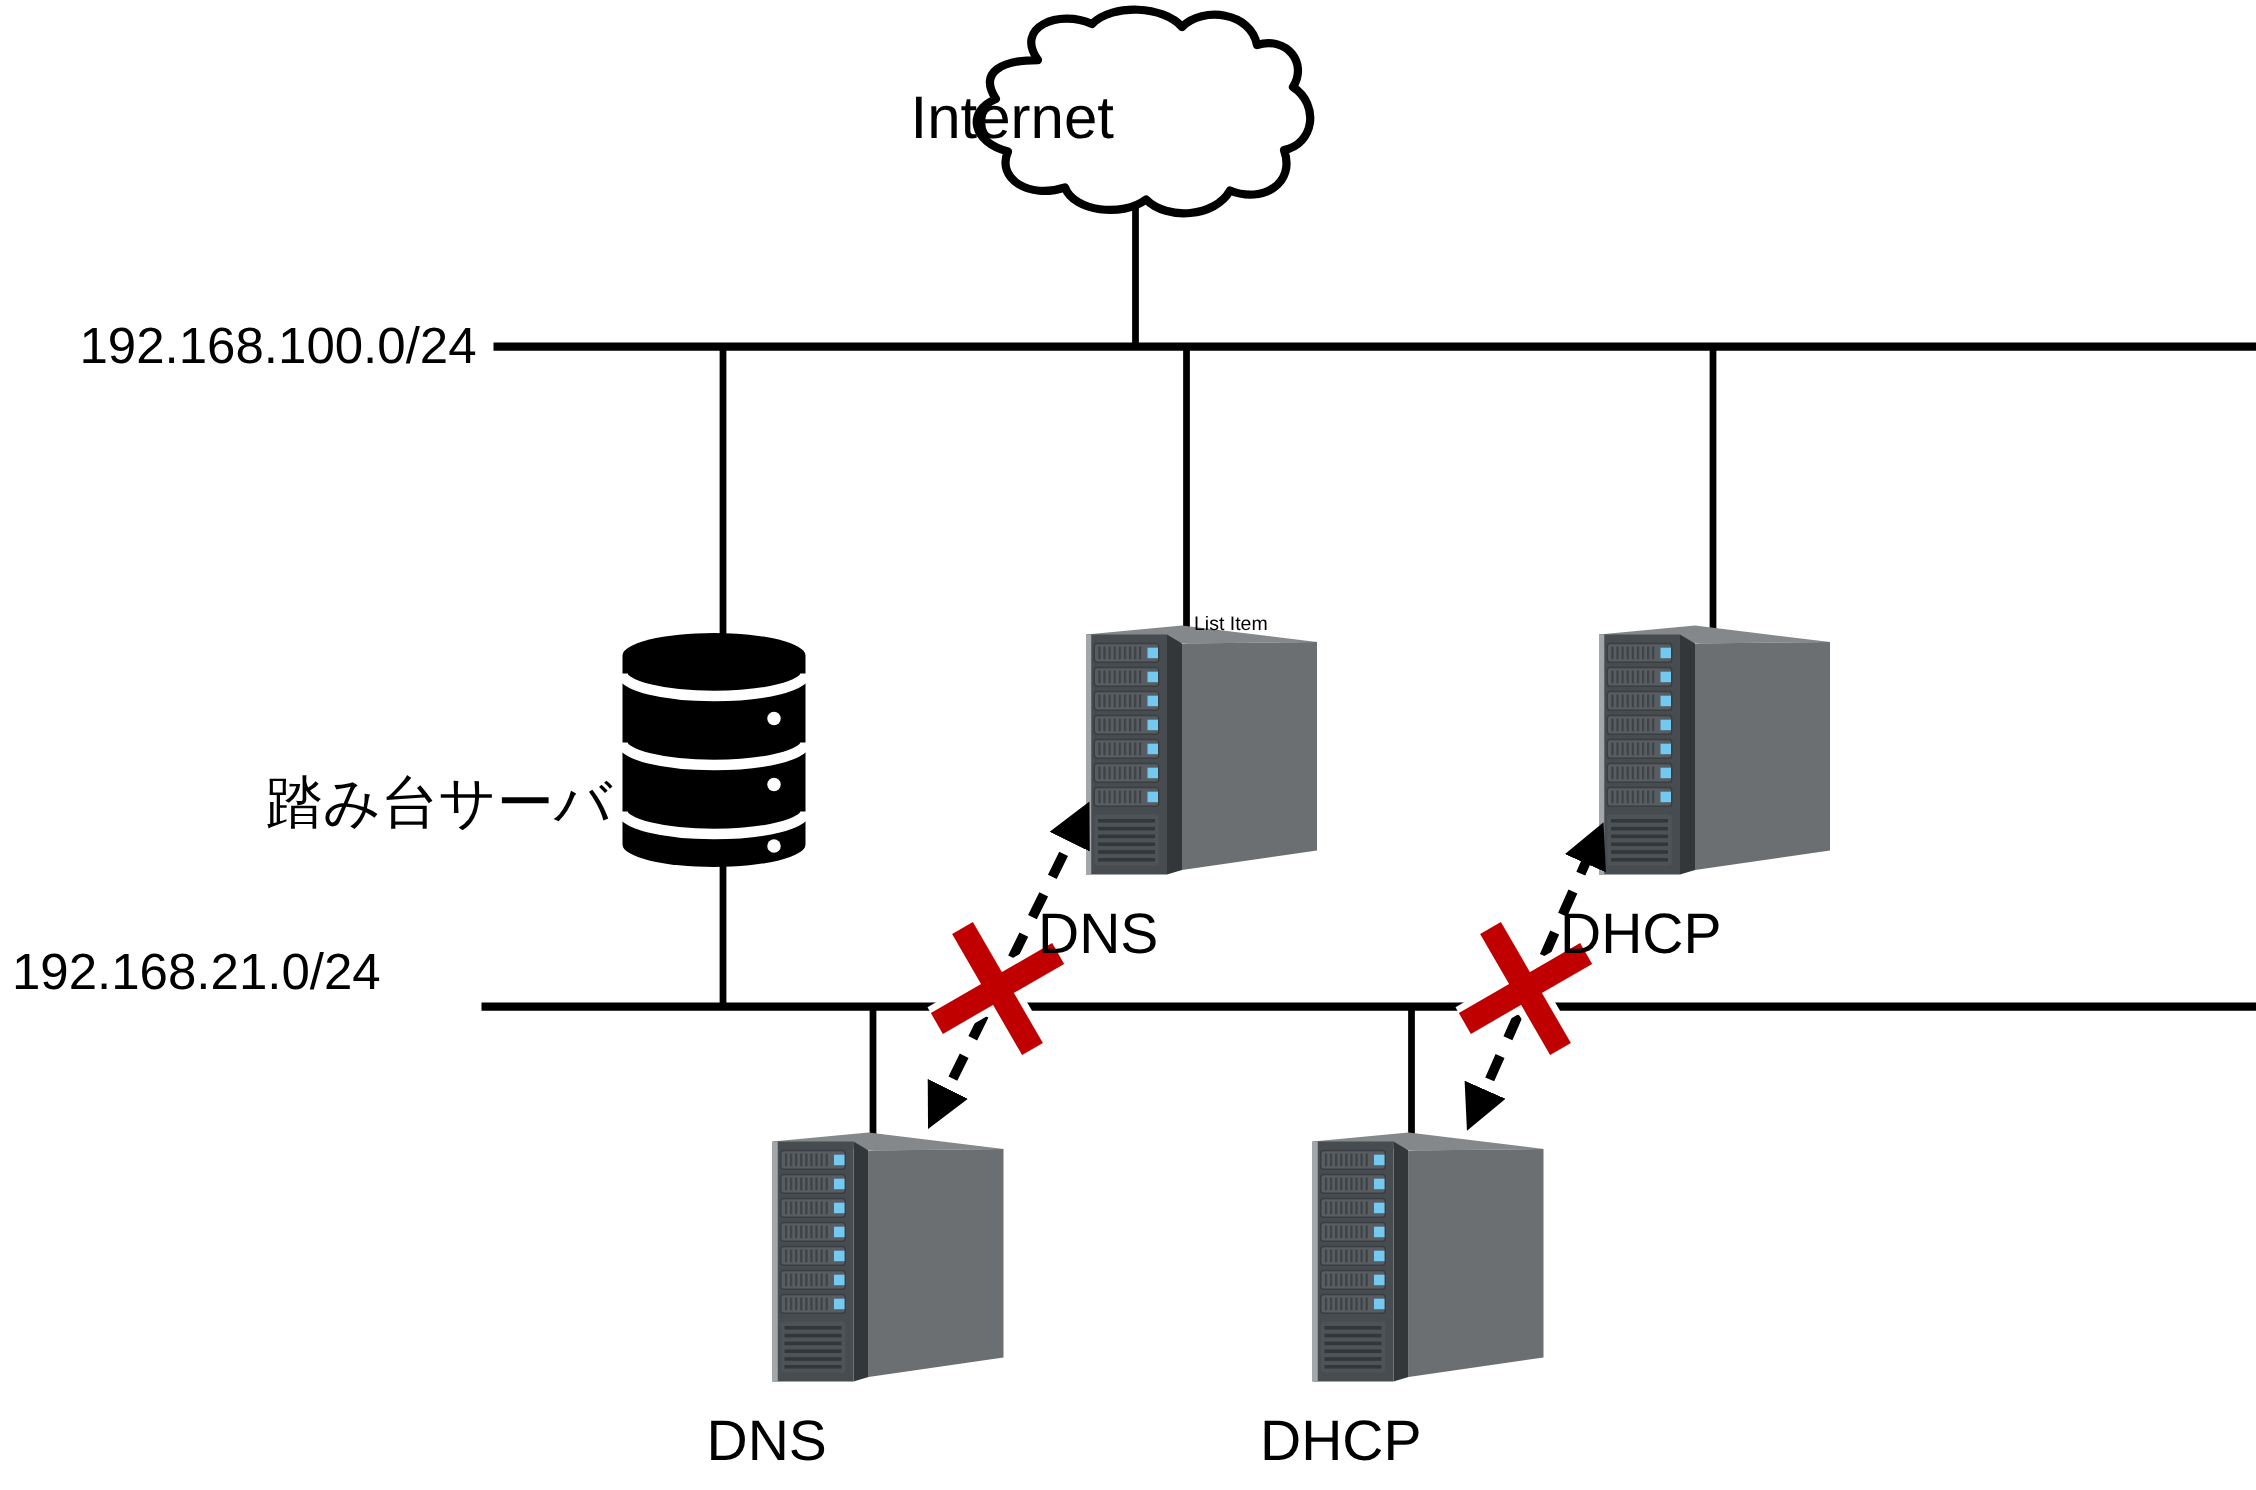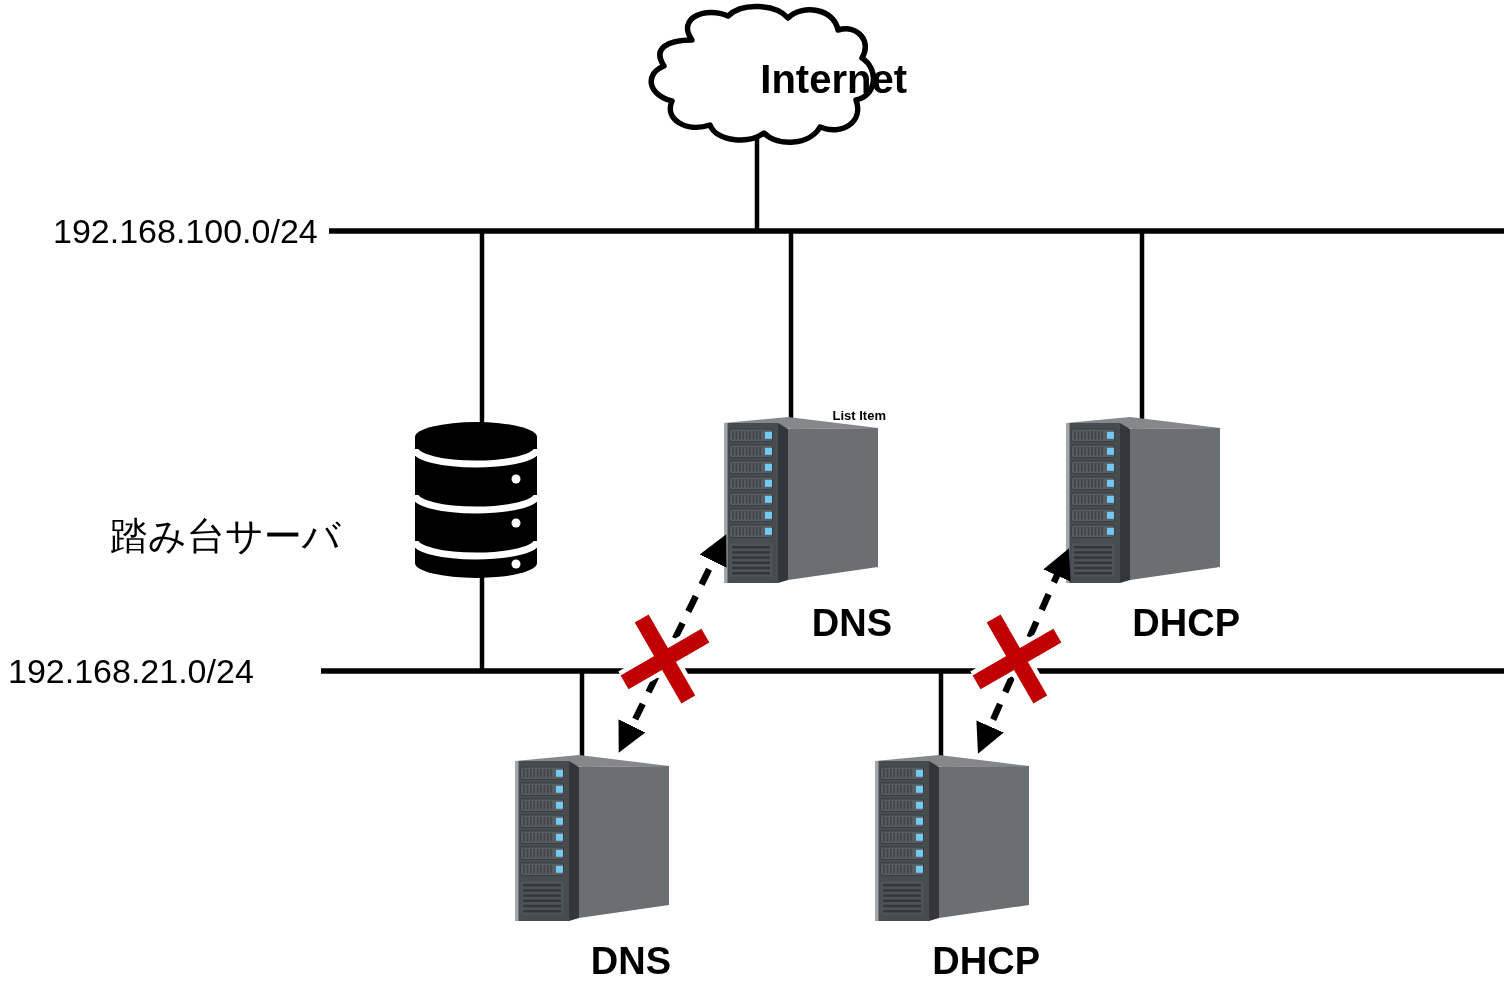--- a/index.html
+++ b/index.html
@@ -11,22 +11,22 @@
     font-family:"Liberation Sans","DejaVu Sans",sans-serif;
     overflow:hidden;
   }
   .canvas > svg{position:absolute;left:0;top:0;}
   .lbl{
     position:absolute;
     color:#000;
     line-height:1.15;
     white-space:nowrap;
   }
-  .center{text-align:right;font-weight:bold;}
-  .right{text-align:left;}
+  .center{text-align:left;}
+  .right{text-align:right;}
 </style>
 </head>
 <body>
 
 <div class="canvas">
 
   <svg width="1504" height="993" viewBox="0 0 1504 993">
     <defs>
       <pattern id="bay-stripes" width="3.4" height="9" patternUnits="userSpaceOnUse">
         <rect width="3.4" height="9" fill="#585d62"></rect>
@@ -140,21 +140,21 @@
       </g>
       <g stroke="#c00000" stroke-width="16" fill="none">
         <line x1="-33" y1="-33" x2="33" y2="33"></line>
         <line x1="33" y1="-33" x2="-33" y2="33"></line>
       </g>
     </g>
   </svg>
 
   <div class="lbl" style="left:6px;top:212px;font-size:34px;margin-left:47px;">192.168.100.0/24</div>
 
-  <div class="lbl" style="left:8px;top:652px;font-size:34px;">192.168.21.0/24</div>
+  <div class="lbl" style="left:8px;top:629px;font-size:34px;">192.168.21.0/24</div>
 
   <div class="lbl center" style="left:607px;top:56px;width:300px;font-size:40px;">Internet</div>
 
   <div class="lbl right" style="left:110px;top:515px;width:298px;font-size:38px;">踏み台サーバ</div>
 
   <div class="lbl center" style="left:796px;top:409px;width:90px;font-size:13px;">List Item</div>
 
   <div class="lbl center" style="left:692px;top:602px;width:200px;font-size:38px;">DNS</div>
 
   <div class="lbl center" style="left:1040px;top:602px;width:200px;font-size:38px;">DHCP</div>

